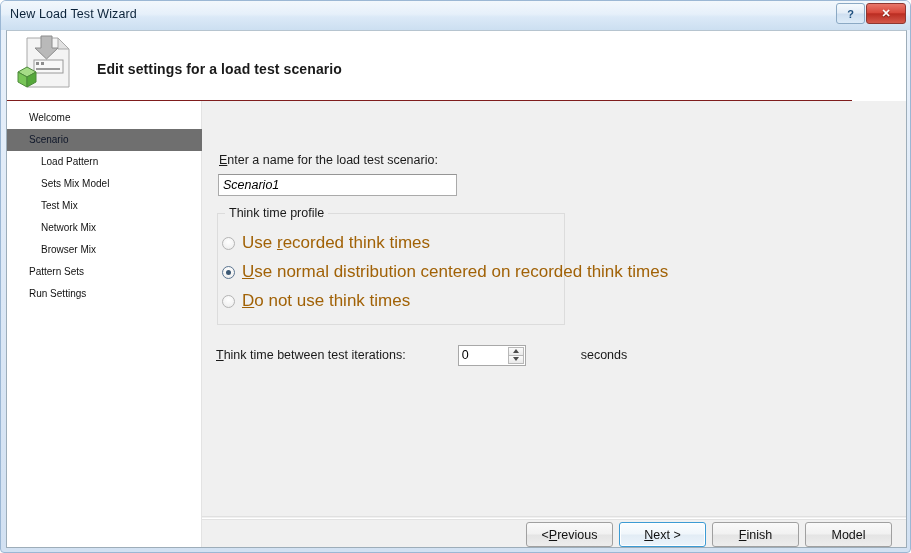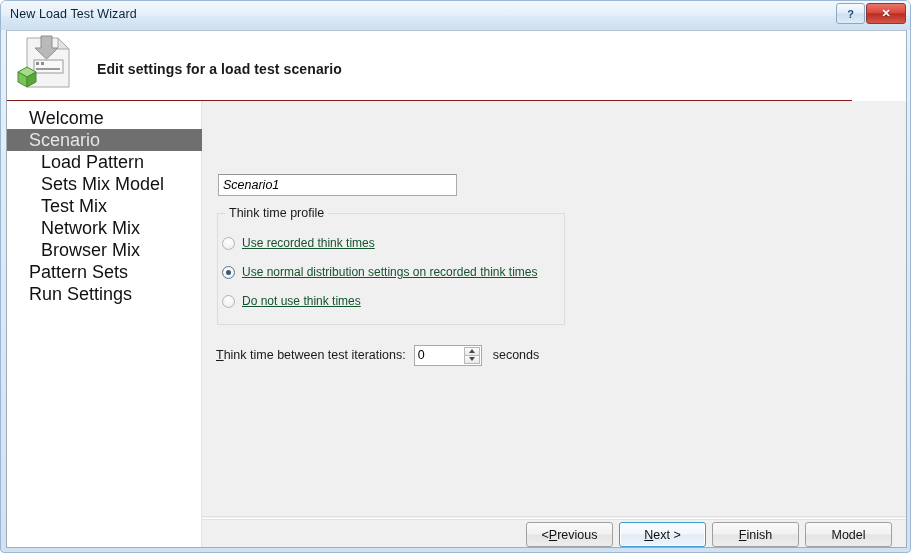--- a/index.html
+++ b/index.html
@@ -122,30 +122,30 @@
     top: 70px;
     width: 194px;
     height: 447px;
     background: #ffffff;
     border-right: 1px solid #e3e3e3;
   }
   .nav-item {
     position: relative;
     height: 22px;
     line-height: 22px;
-    font-size: 18px;
+    font-size: 10px;
     color: #111111;
     padding-left: 22px;
     white-space: nowrap;
     cursor: default;
   }
   .nav-item.sub { padding-left: 34px; }
   .nav-item.selected {
     background: #6f6f6f;
-    color: #e5e5e5;
+    color: #0f172a;
     width: 200px;
   }
 
   
   #main {
     position: absolute;
     left: 195px;
     top: 70px;
     width: 704px;
     height: 417px;
@@ -243,33 +243,33 @@
   }
   .radio-row.checked .radio-mark::after {
     content: "";
     position: absolute;
     left: 3px; top: 3px;
     width: 5px; height: 5px;
     border-radius: 50%;
     background: #3b5873;
   }
   .radio-label {
-    font-size: 12px;
-    color: #14532d;
-    text-decoration: underline;
+    font-size: 17px;
+    color: #a16207;
   }
 
   
   #tt-row {
     position: absolute;
     left: 14px;
     top: 243px;
     height: 22px;
     display: flex;
     align-items: center;
+    gap: 44px;
   }
   #tt-label {
     font-size: 12.5px;
     color: #1a1a1a;
     white-space: nowrap;
     margin-right: 8px;
   }
   #spinner {
     position: relative;
     width: 68px;
@@ -397,34 +397,35 @@
       <div class="nav-item sub">Sets Mix Model</div>
       <div class="nav-item sub">Test Mix</div>
       <div class="nav-item sub">Network Mix</div>
       <div class="nav-item sub">Browser Mix</div>
       <div class="nav-item">Pattern Sets</div>
       <div class="nav-item">Run Settings</div>
     </div>
 
     <div id="main">
 
+      <div id="name-label"><span></span><span class="u">E</span><span>nter a name for the load test scenario:</span></div>
 
       <input id="name-input" type="text" value="Scenario1" style="">
 
       <div id="group"></div>
       <div id="group-legend">Think time profile</div>
 
       <div class="radio-row" style="top:133px;">
         <span class="radio-mark"></span>
         <span class="radio-label"><span>Use </span><span class="u">r</span><span>ecorded think times</span></span>
       </div>
 
       <div class="radio-row checked" style="top:162px;">
         <span class="radio-mark"></span>
-        <span class="radio-label"><span></span><span class="u">U</span><span>se normal distribution settings on recorded think times</span></span>
+        <span class="radio-label"><span></span><span class="u">U</span><span>se normal distribution centered on recorded think times</span></span>
       </div>
 
       <div class="radio-row" style="top:191px;">
         <span class="radio-mark"></span>
         <span class="radio-label"><span></span><span class="u">D</span><span>o not use think times</span></span>
       </div>
 
       <div id="tt-row">
         <span id="tt-label"><span></span><span class="u">T</span><span>hink time between test iterations:</span></span>
 

